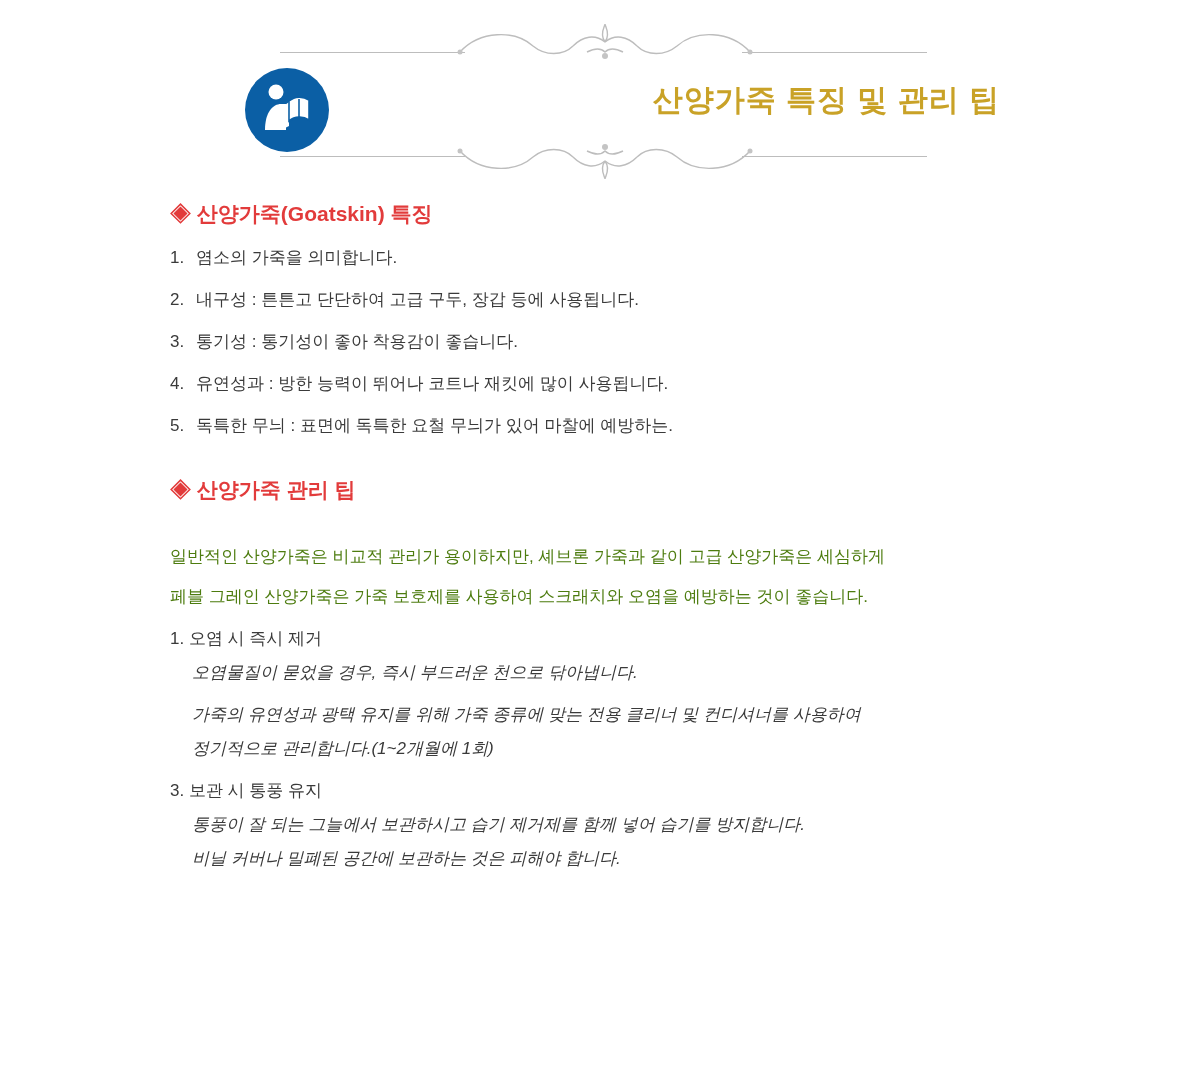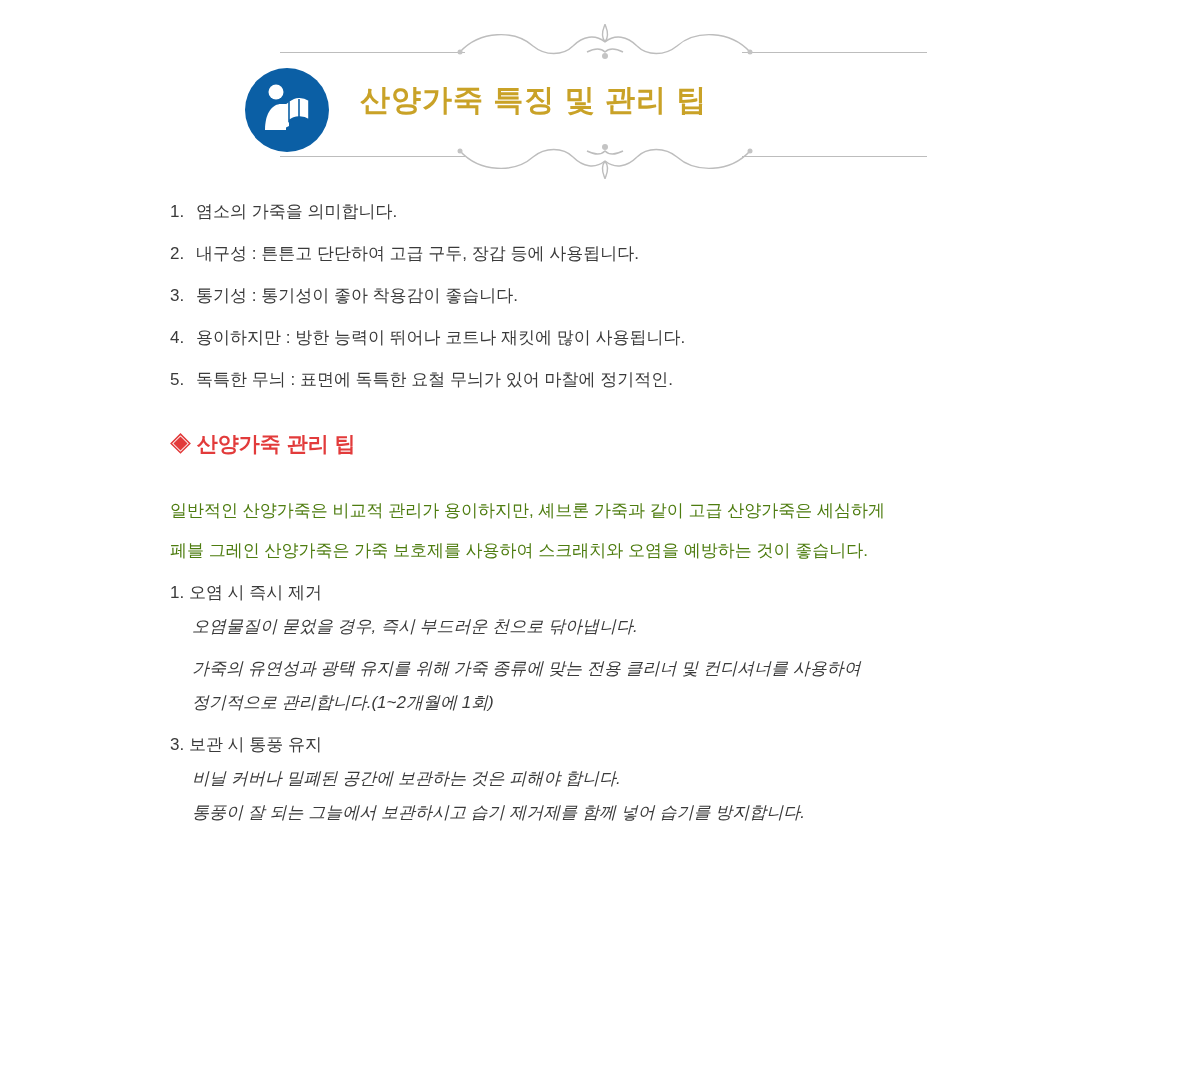--- a/index.html
+++ b/index.html
@@ -29,21 +29,21 @@
     top: 68px;
     width: 84px;
     height: 84px;
   }
 
   .header-title {
     position: absolute;
     left: 360px;
     top: 80px;
     width: 640px;
-    text-align: left;
+    text-align: right;
     font-size: 30px;
     font-weight: bold;
     color: #c9a227;
     letter-spacing: 1px;
     line-height: 40px;
   }
 
   
   .rule {
     position: absolute;
@@ -171,41 +171,42 @@
     <path d="M36 40 L 44 34 L 44 58 L 36 62 Z" fill="#ffffff"></path>
     <path d="M44 33 C 50 28, 58 28, 64 32 L 64 52 C 58 48, 50 48, 44 53 Z" fill="#ffffff" stroke="#0b5fa5" stroke-width="1.6"></path>
     <path d="M54 31 L 54 50" stroke="#0b5fa5" stroke-width="1.6" fill="none"></path>
   </svg>
 
   <div class="header-title">산양가죽 특징 및 관리 팁</div>
 </div>
 
 <div class="content">
 
+  <h2 class="section-heading">◈ 산양가죽(Goatskin) 특징</h2>
 
   <ul class="ol-features">
     <li>
       <span class="num">1.</span>
       <span>염소의 가죽을 의미합니다.</span>
     </li>
     <li>
       <span class="num">2.</span>
       <span>내구성 : 튼튼고 단단하여 고급 구두, 장갑 등에 사용됩니다.</span>
     </li>
     <li>
       <span class="num">3.</span>
       <span>통기성 : 통기성이 좋아 착용감이 좋습니다.</span>
     </li>
     <li>
       <span class="num">4.</span>
-      <span>용이하지만 : 방한 능력이 뛰어나 코트나 재킷에 많이 사용됩니다.</span>
+      <span>유연성과 : 방한 능력이 뛰어나 코트나 재킷에 많이 사용됩니다.</span>
     </li>
     <li>
       <span class="num">5.</span>
-      <span>독특한 무늬 : 표면에 독특한 요철 무늬가 있어 마찰에 정기적인.</span>
+      <span>독특한 무늬 : 표면에 독특한 요철 무늬가 있어 마찰에 예방하는.</span>
     </li>
   </ul>
 
   <h2 class="section-heading" style="margin-top:38px;">◈ 산양가죽 관리 팁</h2>
 
   <div class="block-tips">
     <p class="para">일반적인 산양가죽은 비교적 관리가 용이하지만, 셰브론 가죽과 같이 고급 산양가죽은 세심하게</p>
     <p class="para">페블 그레인 산양가죽은 가죽 보호제를 사용하여 스크래치와 오염을 예방하는 것이 좋습니다.</p>
 
     <div class="tip-item">
@@ -213,18 +214,18 @@
       <div class="tip-line">오염물질이 묻었을 경우, 즉시 부드러운 천으로 닦아냅니다.</div>
     </div>
 
     <div class="tip-item">
       <div class="tip-line">가죽의 유연성과 광택 유지를 위해 가죽 종류에 맞는 전용 클리너 및 컨디셔너를 사용하여</div>
       <div class="tip-line">정기적으로 관리합니다.(1~2개월에 1회)</div>
     </div>
 
     <div class="tip-item">
       <div class="tip-title">3. 보관 시 통풍 유지</div>
+      <div class="tip-line">통풍이 잘 되는 그늘에서 보관하시고 습기 제거제를 함께 넣어 습기를 방지합니다.</div>
       <div class="tip-line">비닐 커버나 밀폐된 공간에 보관하는 것은 피해야 합니다.</div>
-      <div class="tip-line">통풍이 잘 되는 그늘에서 보관하시고 습기 제거제를 함께 넣어 습기를 방지합니다.</div>
     </div>
   </div>
 
 </div>
 
 </body></html>

